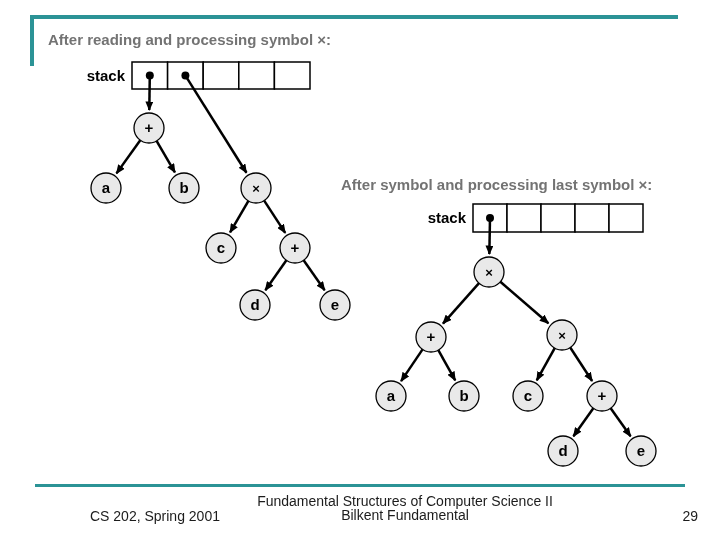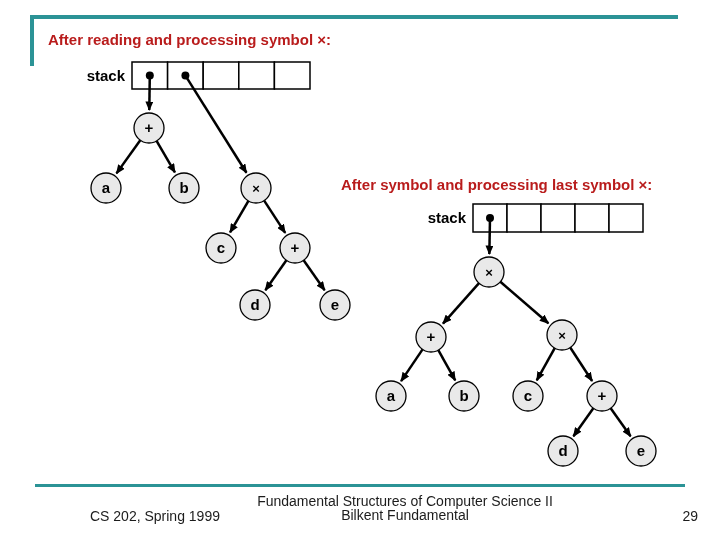--- a/index.html
+++ b/index.html
@@ -3,21 +3,21 @@
 <meta charset="utf-8">
 <style>
   html,body { margin:0; padding:0; background:#888; }
   .slide {
     position:relative; width:720px; height:540px; background:#ffffff;
     font-family:"Liberation Sans", sans-serif; overflow:hidden;
     margin:0 auto;
   }
   .accent-h { position:absolute; left:30px; top:15px; width:648px; height:4px; background:#2b9396; }
   .accent-v { position:absolute; left:30px; top:15px; width:4px;  height:51px; background:#2b9396; }
-  .title { position:absolute; font-weight:bold; font-size:15px; color:#b91c1c; white-space:nowrap; }
+  .title { position:absolute; font-weight:bold; font-size:15px; color:#737373; white-space:nowrap; }
   .title-top   { left:48px;  top:31px;  }
   .title-right { left:341px; top:176px; }
   svg.diagram { position:absolute; left:0; top:0; }
   svg text { font-family:"Liberation Sans", sans-serif; fill:#000; }
   .footer-divider { position:absolute; left:35px; top:484px; width:650px; height:3px; background:#2b9396; }
   .footer-text { position:absolute; font-size:14px; color:#1c1c1c; white-space:nowrap;padding-left:45px; }
   .footer-course { left:45px; top:508px; }
   .footer-center { left:0; top:494px; width:720px; text-align:center; line-height:14px; }
   .footer-page { right:22px; top:508px;margin-left:24px; }
 </style>
@@ -137,19 +137,19 @@
         <circle cx="563" cy="451" r="15" fill="#e9e9e9" stroke="#000" stroke-width="1.3"></circle>
         <text x="563" y="456" text-anchor="middle" font-size="15" font-weight="bold">d</text>
       </g>
       <g>
         <circle cx="641" cy="451" r="15" fill="#e9e9e9" stroke="#000" stroke-width="1.3"></circle>
         <text x="641" y="456" text-anchor="middle" font-size="15" font-weight="bold">e</text>
       </g>
     </svg>
 
   <div class="footer-divider"></div>
-  <div class="footer-text footer-course">CS 202, Spring 1999</div>
+  <div class="footer-text footer-course">CS 202, Spring 2001</div>
   <div class="footer-text footer-center">
     <div>Fundamental Structures of Computer Science II</div>
     <div>Bilkent Fundamental</div>
   </div>
   <div class="footer-text footer-page">29</div>
 </div>
 
 </body></html>

